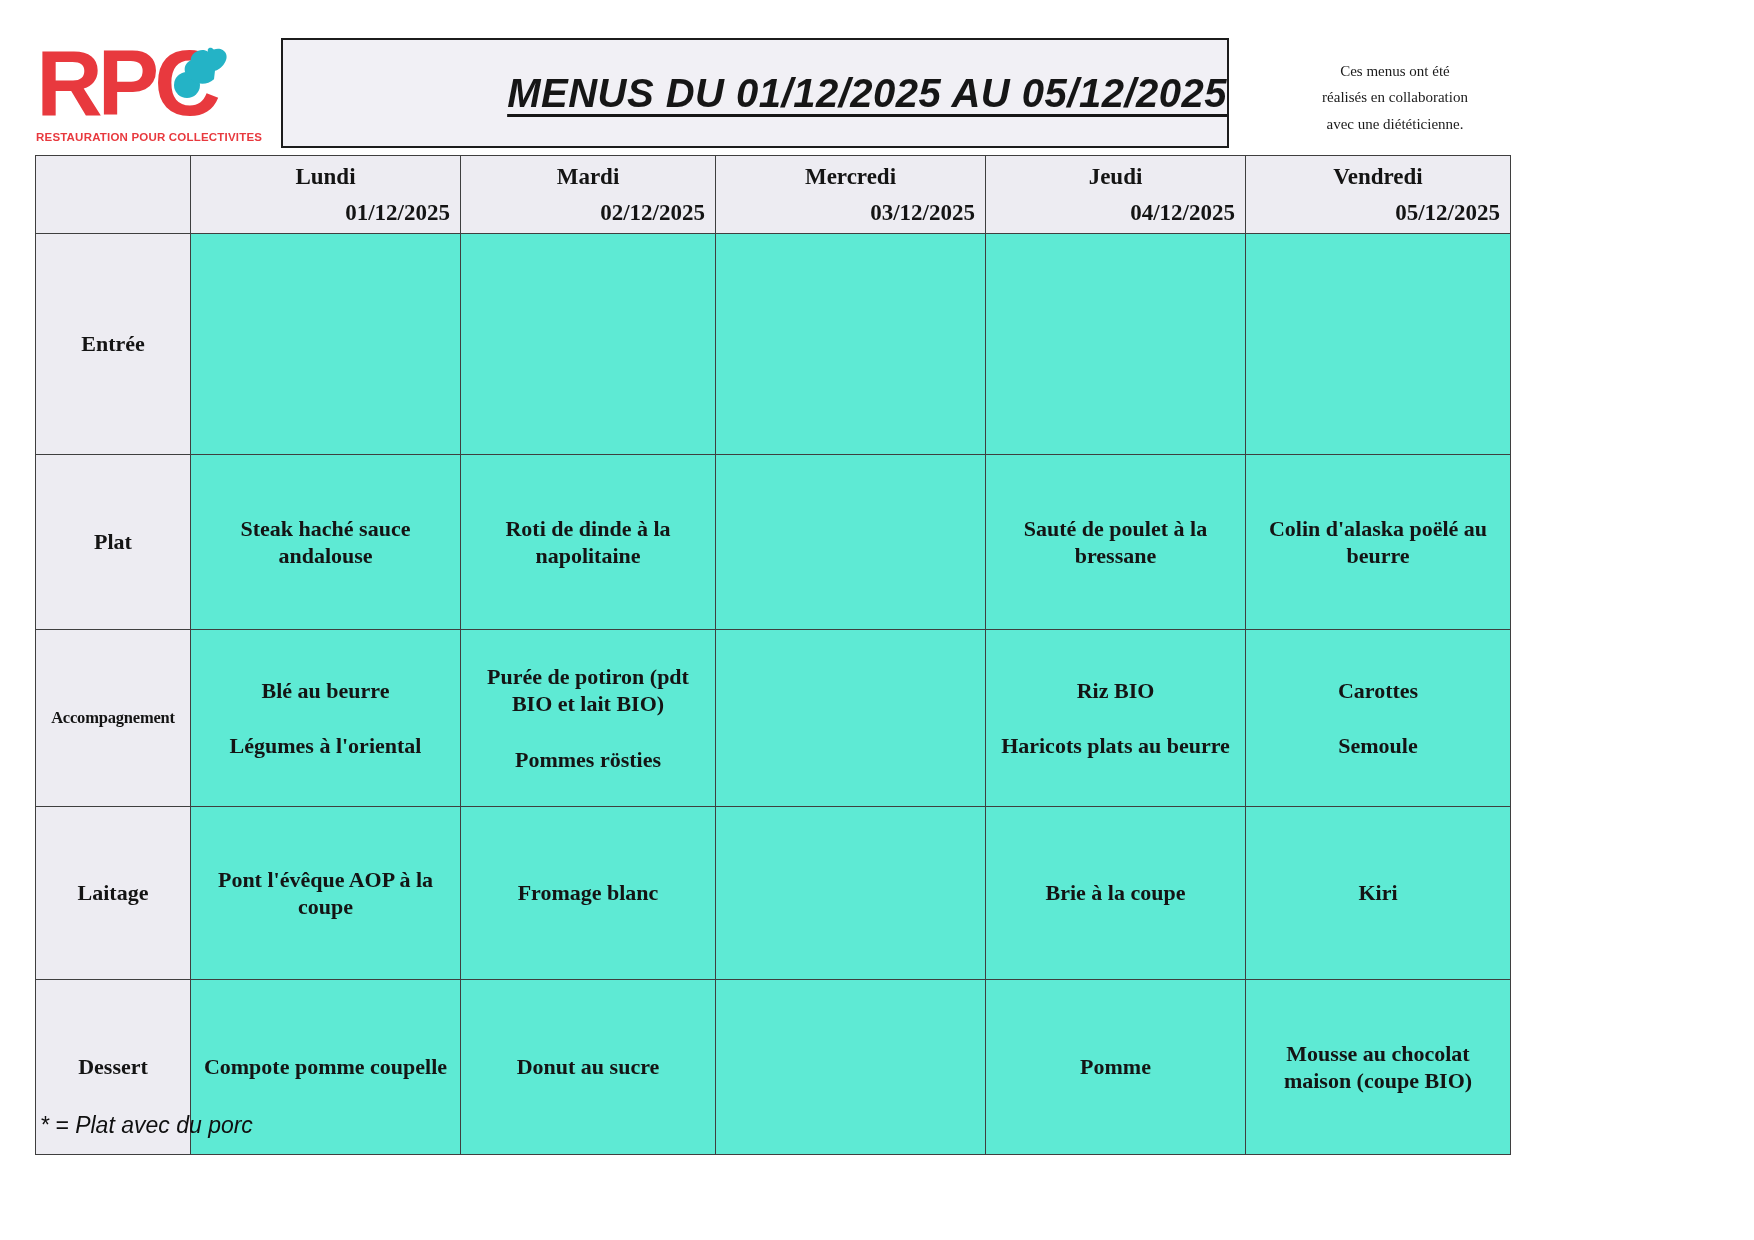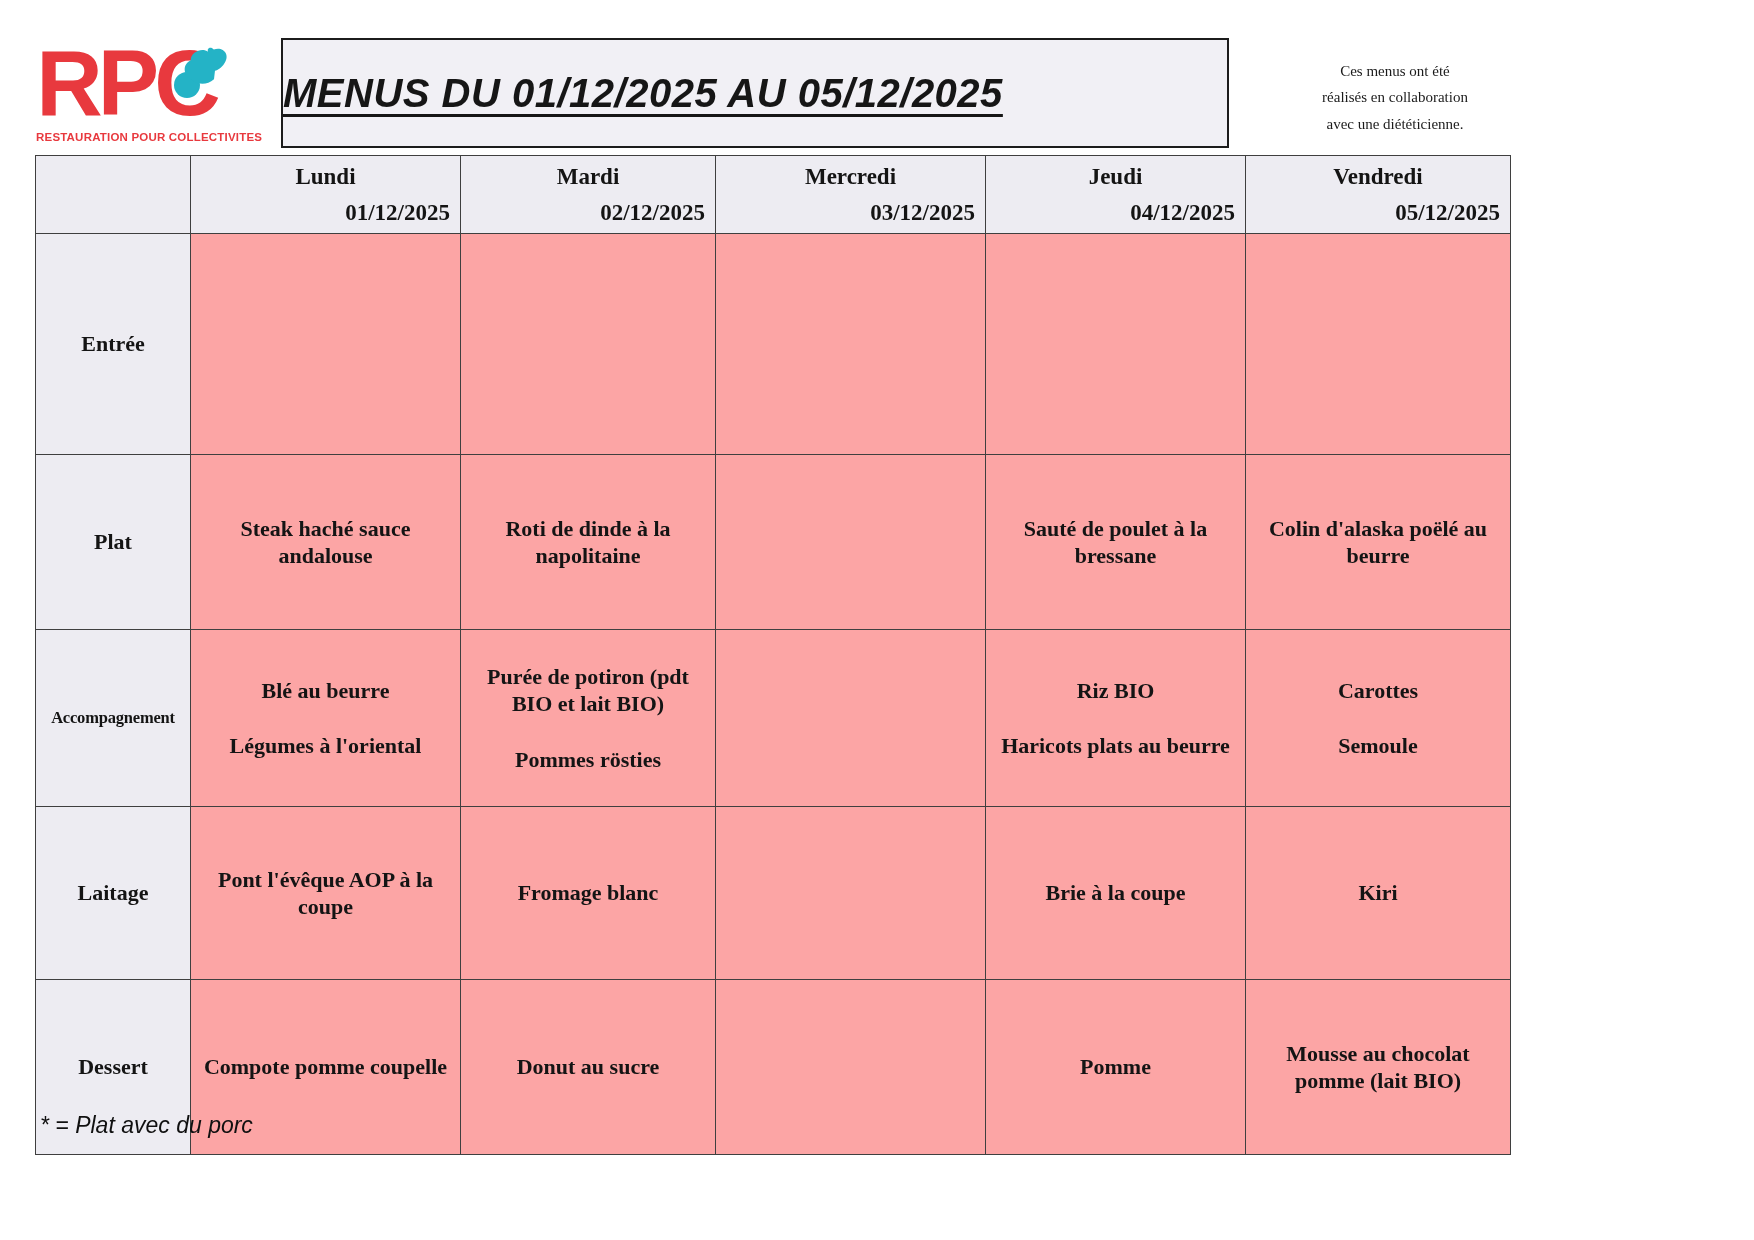--- a/index.html
+++ b/index.html
@@ -54,21 +54,21 @@
     letter-spacing:.2px;
     color:var(--brand-red);
     margin-top:4px;
     white-space:nowrap;
   }
 
   .title-box{
     position:absolute;left:281px;top:38px;width:948px;height:110px;
     background:#f1f0f5;
     border:2px solid #1c1c1c;
-    display:flex;align-items:center;justify-content:flex-start;
+    display:flex;align-items:center;justify-content:flex-end;
   }
   .title-box h1{
     font-family:"Liberation Sans", sans-serif;
     font-style:italic;
     font-weight:800;
     font-size:40px;
     letter-spacing:.5px;
     color:#161616;
     text-decoration:underline;
     text-decoration-thickness:3px;
@@ -110,21 +110,21 @@
     font-weight:700;
   }
   .menu thead .day{display:block;}
   .menu thead .date{display:block;margin-top:10px;text-align:right;}
 
   .menu tbody th{
     background:var(--cell-gray);
     font-size:22px;font-weight:700;
   }
   .menu tbody th.small{font-size:16.5px;letter-spacing:-.2px;}
-  .menu td{background:#fca5a5;}
+  .menu td{background:#5eead4;}
 
   .r-entree{height:221px;}
   .r-plat{height:175px;}
   .r-accomp{height:177px;}
   .r-laitage{height:173px;}
   .r-dessert{height:175px;}
 
   .cellbox{
     display:flex;flex-direction:column;
     align-items:center;justify-content:center;
@@ -359,21 +359,21 @@
         </div>
           </td>
         <td>
             <div class="cellbox">
           <p class="dish">Pomme</p>
 
         </div>
           </td>
         <td>
             <div class="cellbox">
-          <p class="dish">Mousse au chocolat pomme (lait BIO)</p>
+          <p class="dish">Mousse au chocolat maison (coupe BIO)</p>
 
         </div>
           </td>
       </tr>
     </tbody>
   </table>
 
   <div class="footnote">* = Plat avec du porc</div>
 
 </div>

